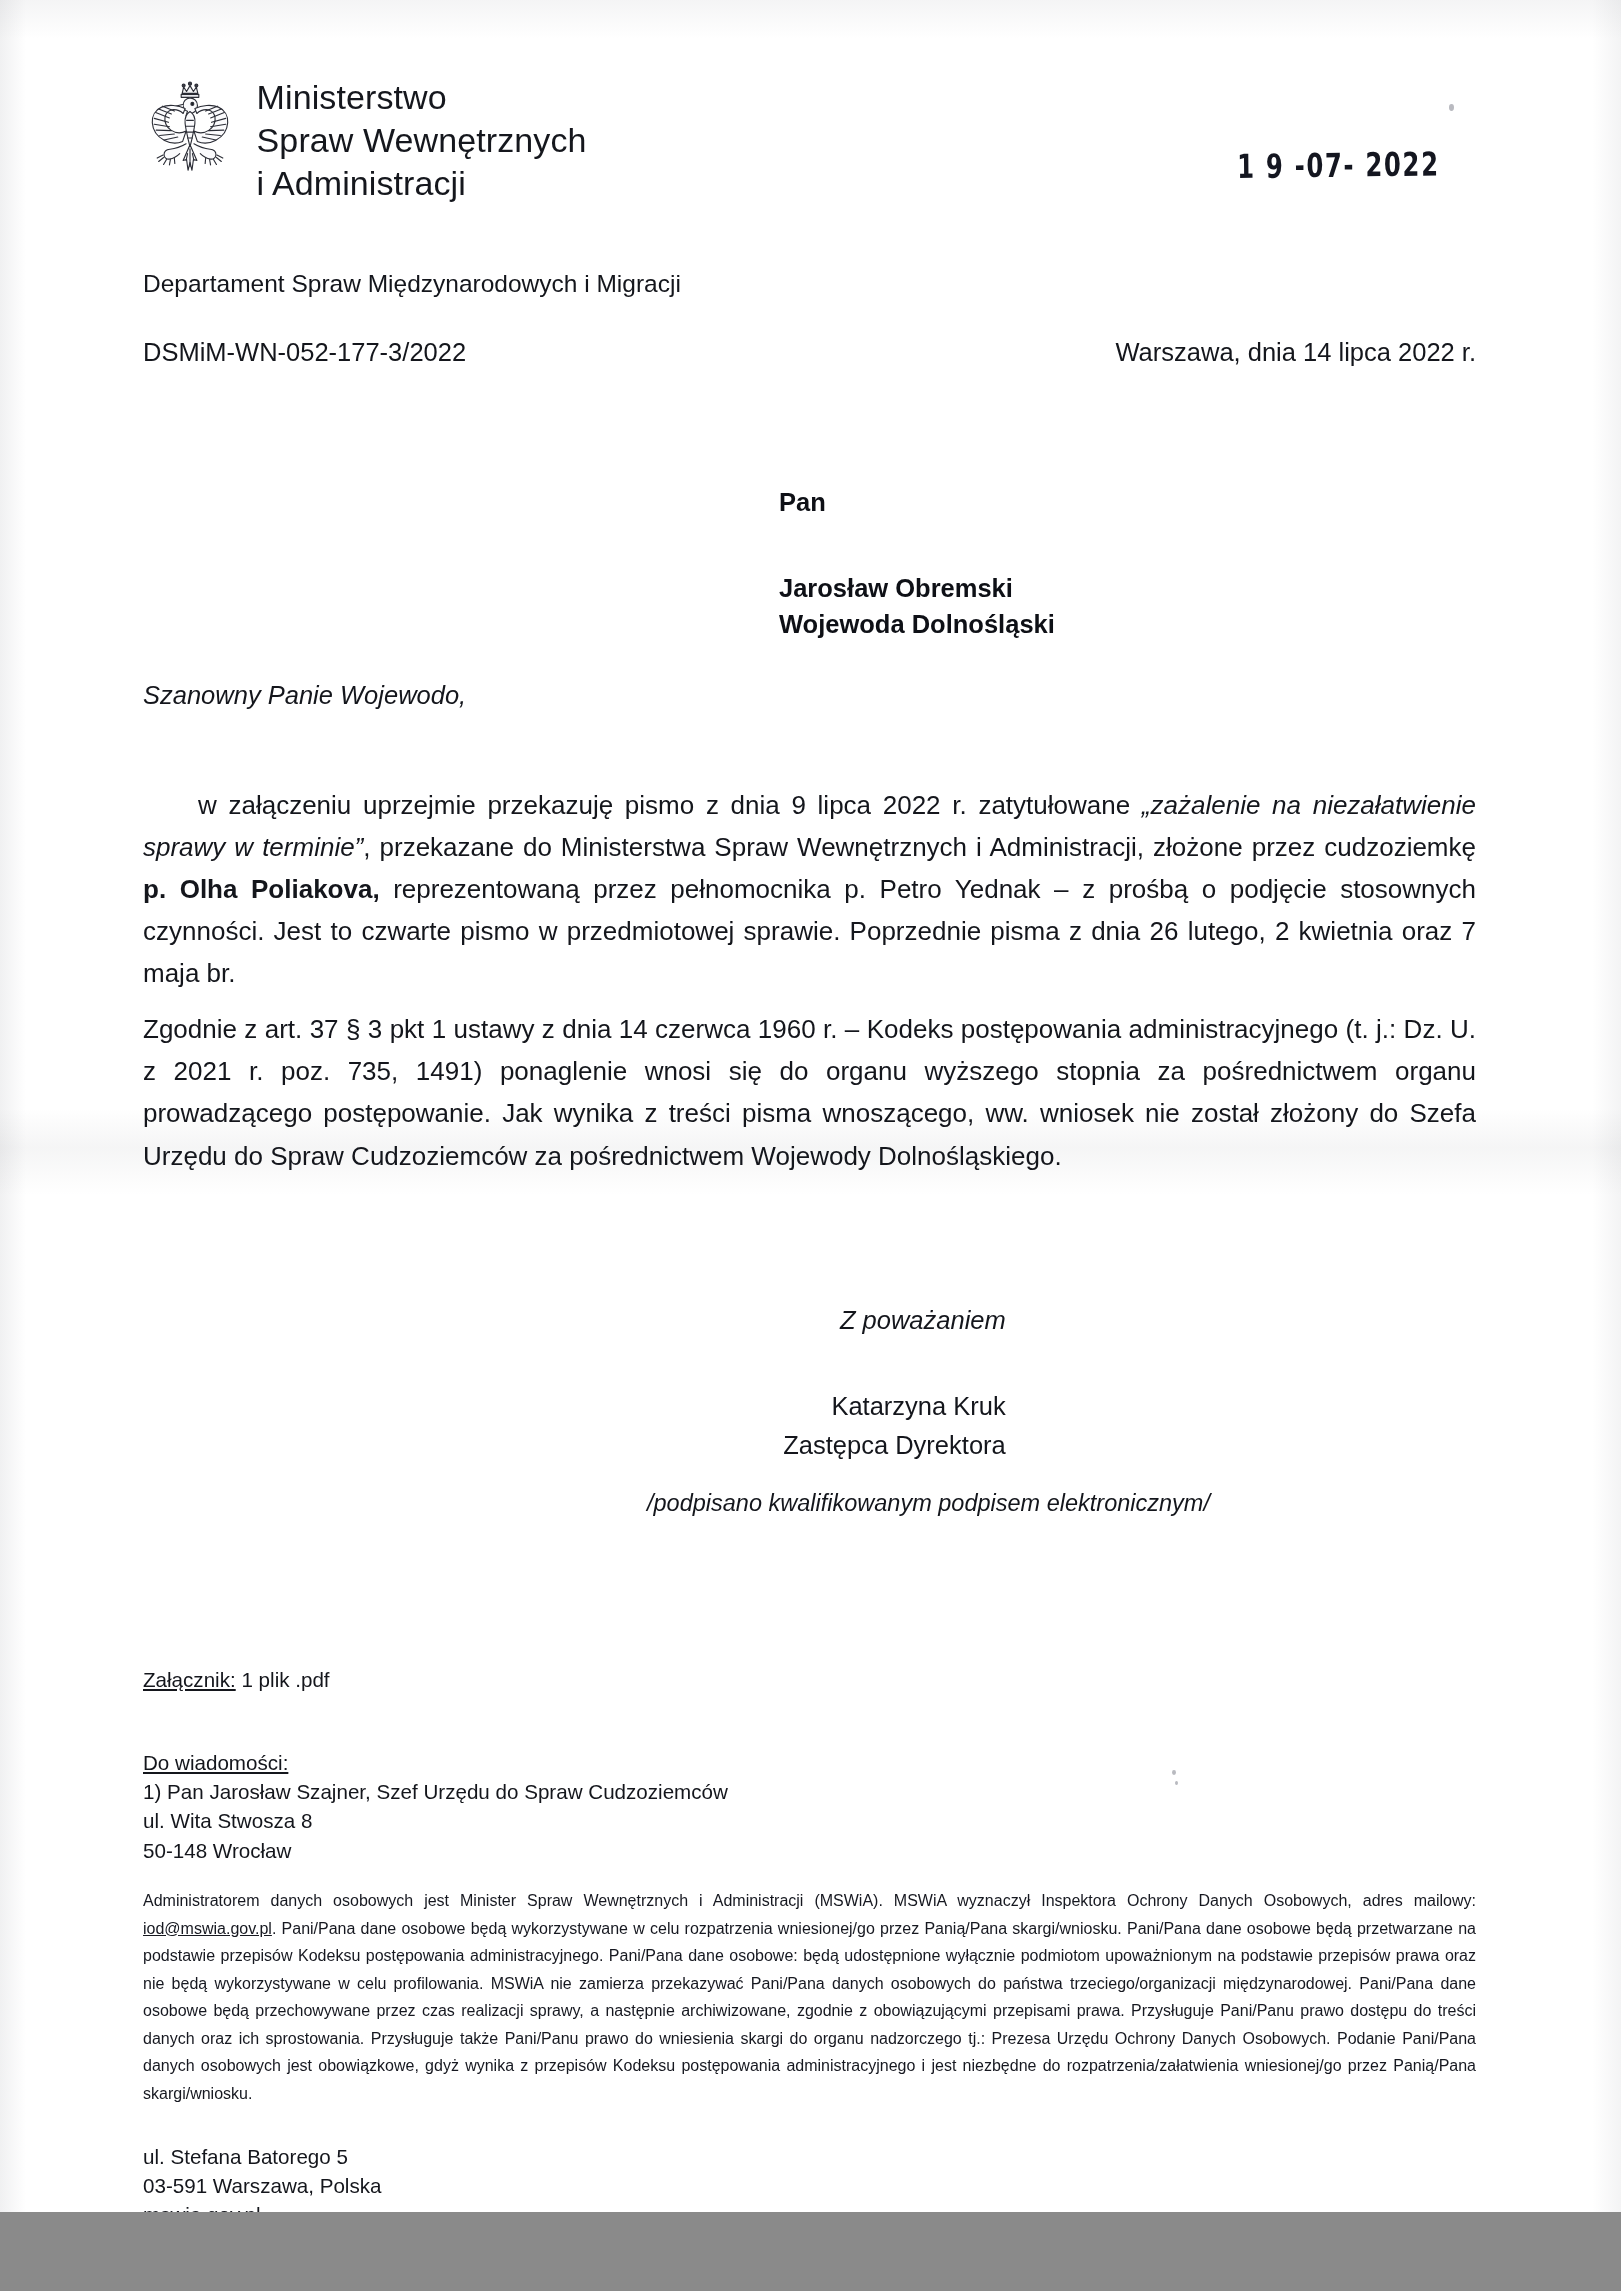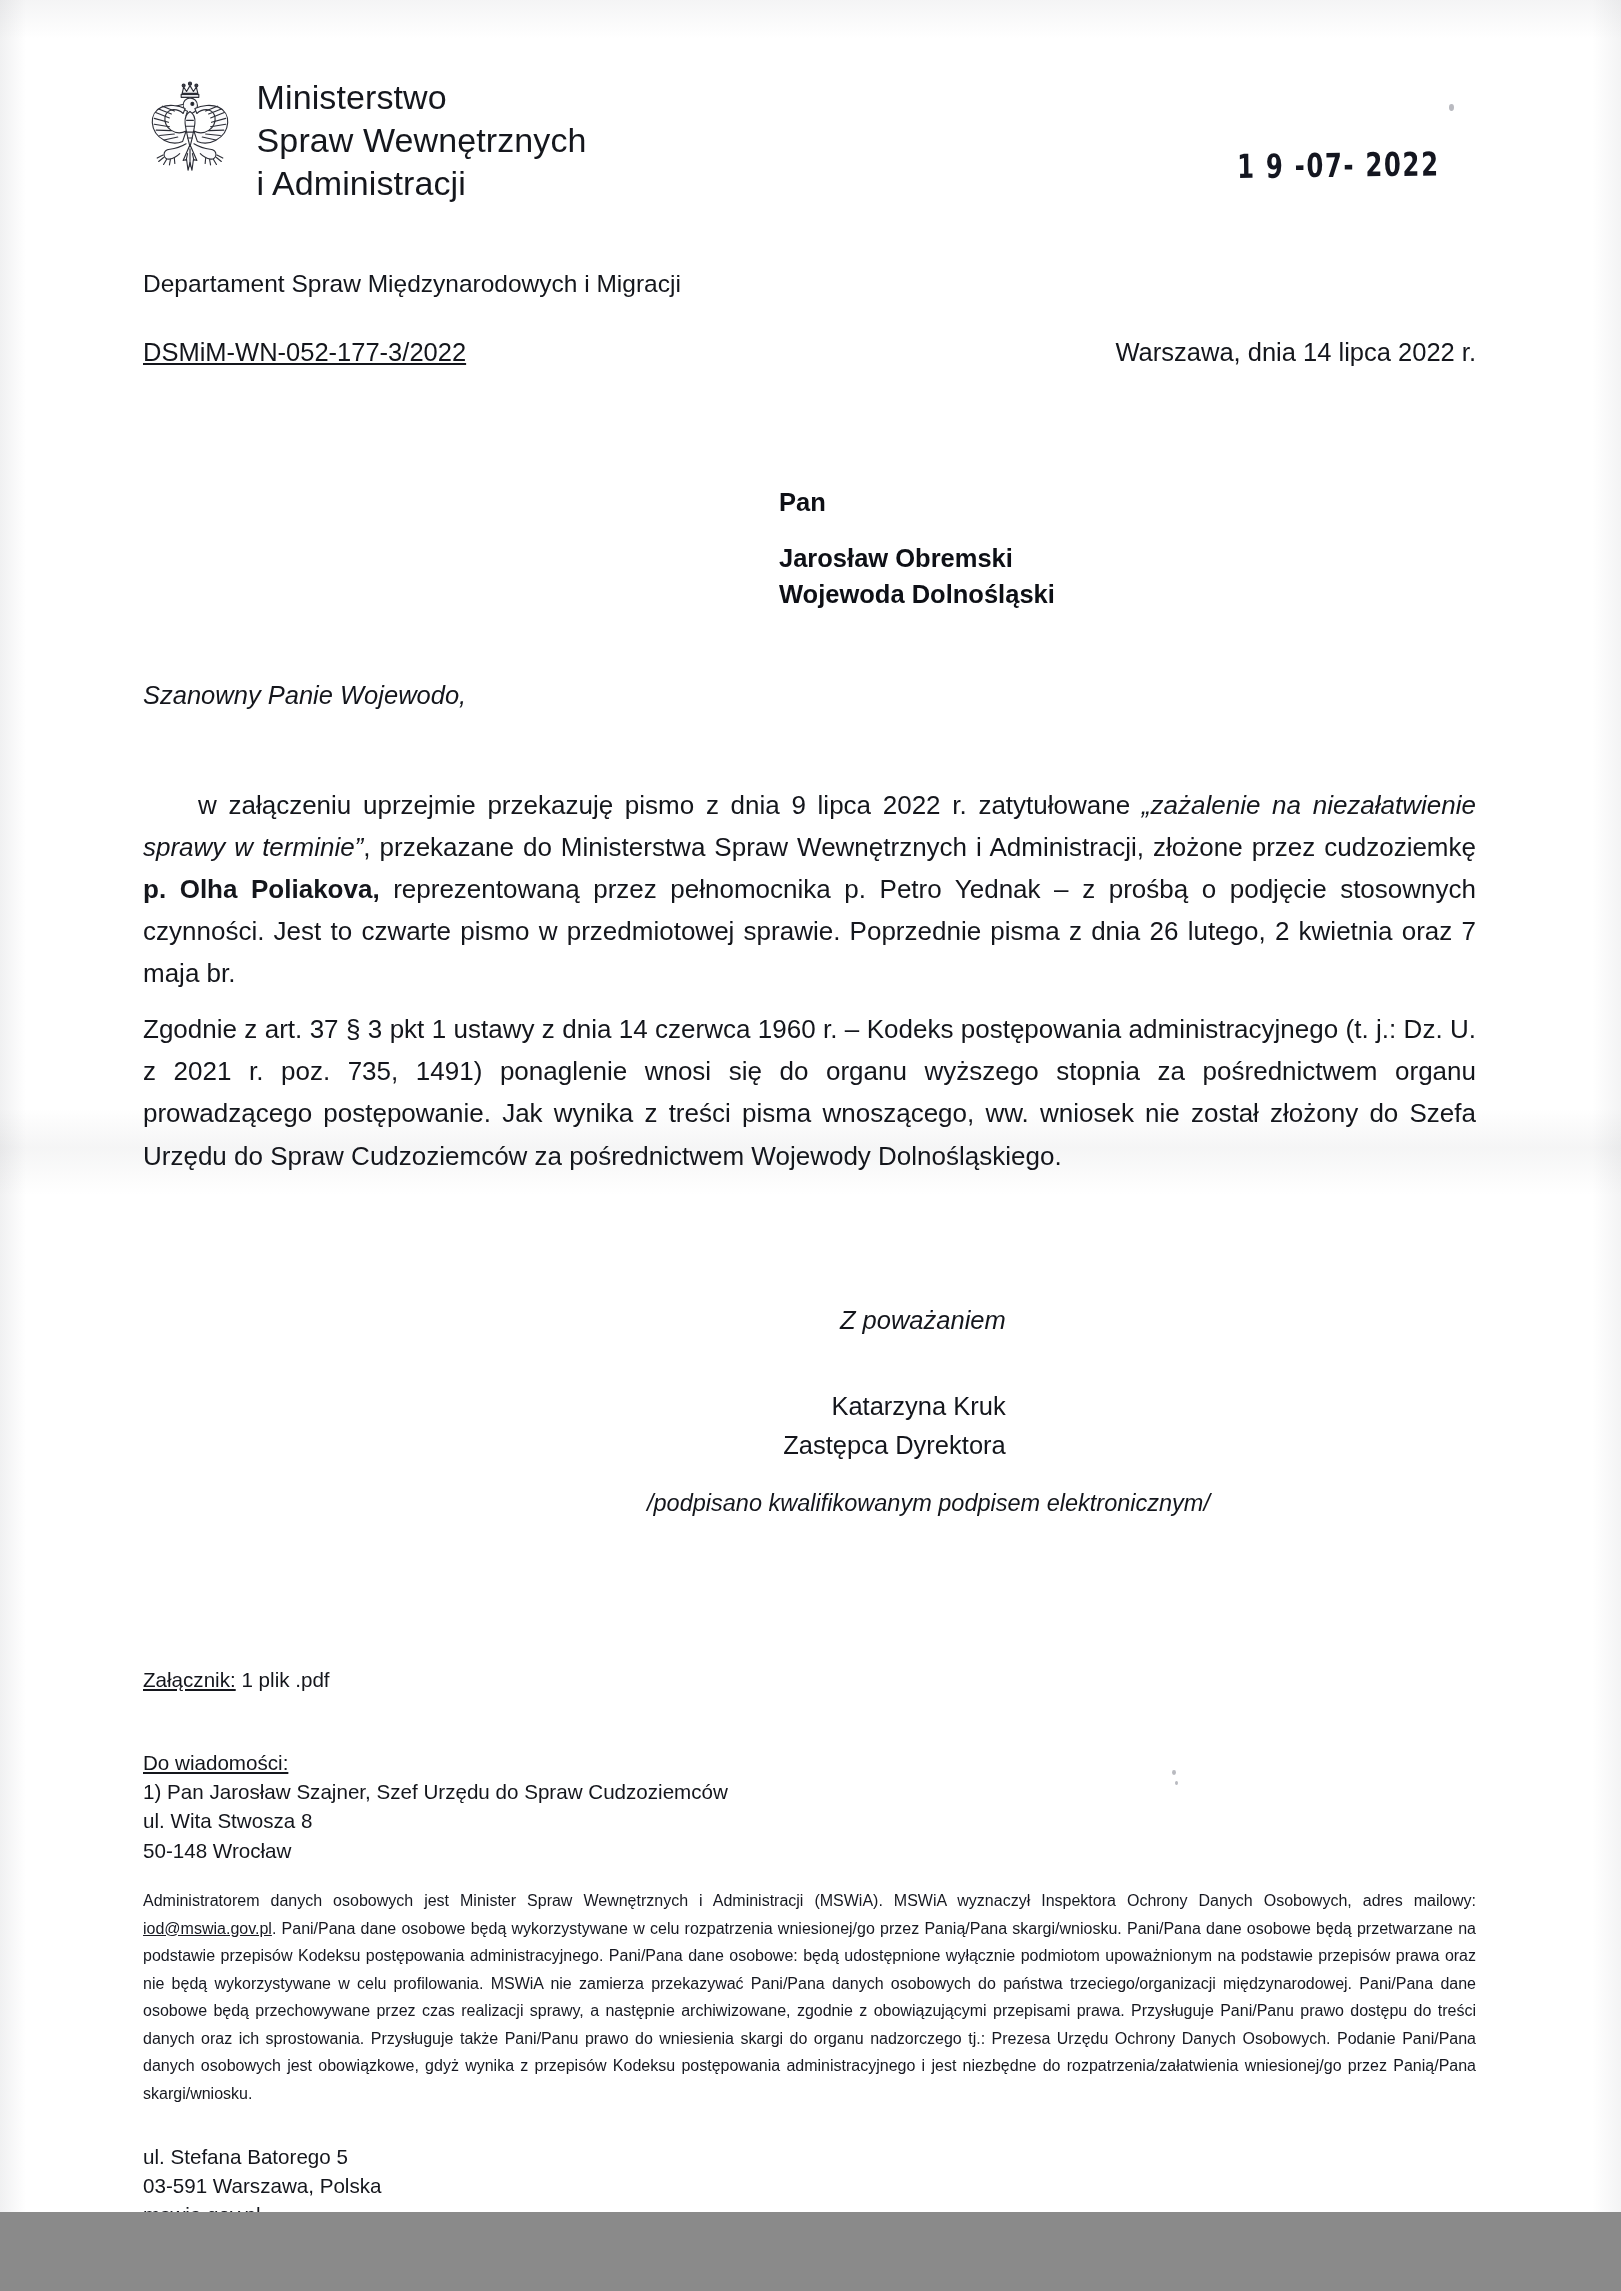--- a/index.html
+++ b/index.html
@@ -83,42 +83,41 @@
     white-space: nowrap;
   }
   .refno {
     position: absolute;
     left: 143px;
     top: 338px;
     font-size: 25.5px;
     font-weight: 400;
     color: #14161c;
     white-space: nowrap;
-    text-decoration: underline;
   }
   .placedate {
     position: absolute;
     right: 145px;
     top: 338px;
     font-size: 25.5px;
     color: #14161c;
     white-space: nowrap;
   }
 
   
   .addressee {
     position: absolute;
     left: 779px;
     top: 490px;
     font-size: 25.5px;
     font-weight: 700;
     line-height: 1.0;
     color: #0e1016;
   }
-  .addressee .a-line1 { margin-bottom: 30px; }
+  .addressee .a-line1 { margin-bottom: 60px; }
   .addressee .a-line2 { margin-bottom: 10.8px; }
 
   
   .salutation {
     position: absolute;
     left: 143px;
     top: 681px;
     font-size: 25.5px;
     font-style: italic;
     color: #14161c;

